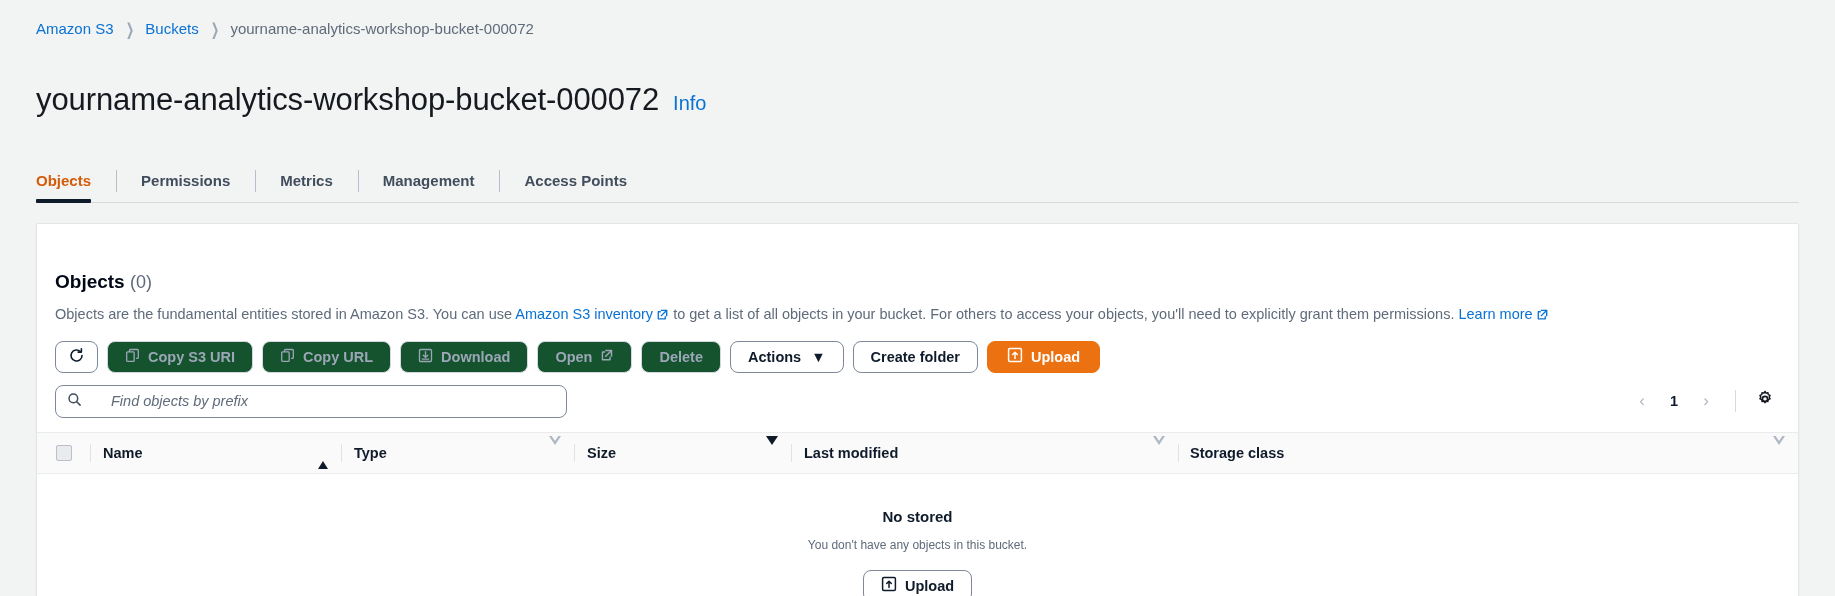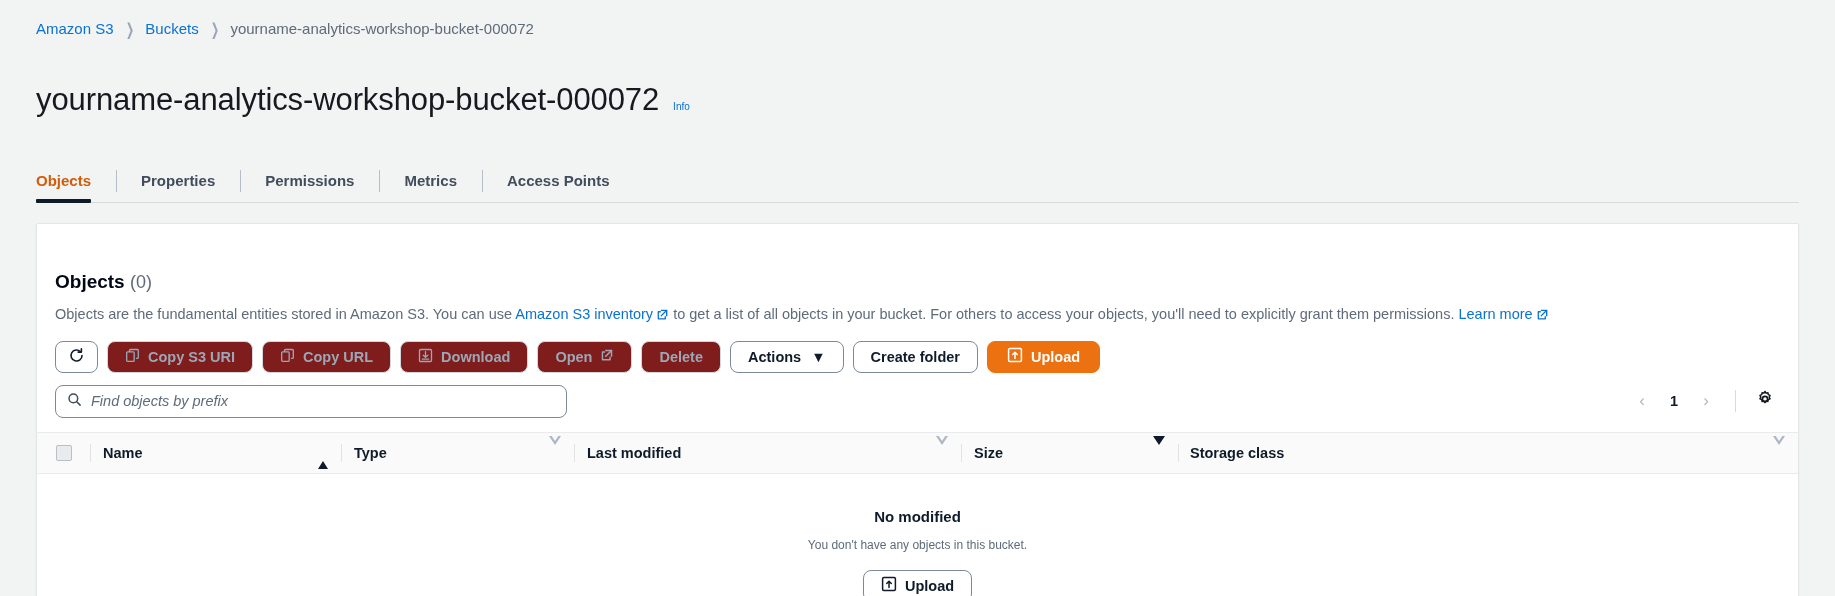--- a/index.html
+++ b/index.html
@@ -28,21 +28,21 @@
   
   .title-row {
     display: flex; align-items: baseline;
     padding: 22px 0 0 36px;
   }
   .page-title {
     font-size: 31px; line-height: 38px; font-weight: 400;
     color: #16191f; letter-spacing: -0.1px;
   }
   .info-link {
-    font-size: 10px; color: #0972d3; margin-left: 14px; cursor: pointer;
+    font-size: 20px; color: #0972d3; margin-left: 14px; cursor: pointer;
   }
 
   
   .tabs-wrap {
     margin: 26px 36px 0 36px;
     border-bottom: 1px solid #d5dbdb;
     display: flex; align-items: stretch;
   }
   .tab {
     position: relative;
@@ -97,21 +97,21 @@
     border: 1px solid #7d8998;
     border-radius: 8px;
     background: #ffffff;
     color: #0f1b2a;
     font-size: 14.5px; font-weight: bold;
     font-family: "Liberation Sans", sans-serif;
     cursor: pointer; white-space: nowrap;
   }
   .btn.icon-only { width: 43px; padding: 0; }
   .btn.disabled {
-    color: #9ba7b6; border-color: #d3d8de; cursor: default; background: #7f1d1d;
+    color: #9ba7b6; border-color: #d3d8de; cursor: default; background: #14532d;
   }
   .btn.primary {
     background: #ec7211; border-color: #ec7211; color: #ffffff;
     padding: 0 19px;
   }
   .caret { display: inline-block; margin-left: 2px; }
 
   
   .filter-row {
     display: flex; align-items: center;
@@ -122,21 +122,21 @@
     width: 512px; height: 33px;
     border: 1px solid #7d8998; border-radius: 8px;
     background: #ffffff;
     display: flex; align-items: center;
   }
   .search-box .mag { margin: 0 9px 0 11px; flex: 0 0 auto; }
   .search-input {
     flex: 1 1 auto; border: 0; outline: none; background: transparent;
     font-size: 14.5px; font-style: italic; color: #5f6b7a;
     font-family: "Liberation Sans", sans-serif;
-    padding: 0; height: 100%;
+    padding: 0; height: 100%; margin-left: 20px;
   }
   .search-input::placeholder { color: #5f6b7a; font-style: italic; opacity: 1; }
   .pager {
     margin-left: auto;
     display: flex; align-items: center; gap: 4px;
   }
   .pg-btn {
     width: 30px; height: 30px;
     display: inline-flex; align-items: center; justify-content: center;
     cursor: pointer; color: #aeb7c2; font-size: 17px;
@@ -226,23 +226,23 @@
     <span class="crumb-current">yourname-analytics-workshop-bucket-000072</span>
   </nav>
 
   <div class="title-row">
     <h1 class="page-title">yourname-analytics-workshop-bucket-000072</h1>
     <span class="info-link">Info</span>
   </div>
 
   <div class="tabs-wrap">
     <div class="tab active"><span>Objects</span></div>
-    <div class="tab"><span>Properties</span></div>
     <div class="tab"><span>Permissions</span></div>
     <div class="tab"><span>Metrics</span></div>
+    <div class="tab"><span>Management</span></div>
     <div class="tab"><span>Access Points</span></div>
   </div>
 
   <section class="card">
 
     <div class="card-head">
       <div class="card-title">
         <span>Objects</span>
         <span class="count">(0)</span>
       </div>
@@ -371,39 +371,39 @@
         <div class="th col-name">
           <span class="label">Name</span>
           <span class="sort"><span class="tri-up-filled"></span></span>
         </div>
 
         <div class="th col-type">
           <span class="label">Type</span>
           <span class="sort"><span class="tri-down-hollow"></span></span>
         </div>
 
+        <div class="th col-size">
+          <span class="label">Size</span>
+          <span class="sort"><span class="tri-down-filled"></span></span>
+        </div>
+
         <div class="th col-mod">
           <span class="label">Last modified</span>
           <span class="sort"><span class="tri-down-hollow"></span></span>
         </div>
 
-        <div class="th col-size">
-          <span class="label">Size</span>
-          <span class="sort"><span class="tri-down-filled"></span></span>
-        </div>
-
         <div class="th col-store">
           <span class="label">Storage class</span>
           <span class="sort"><span class="tri-down-hollow"></span></span>
         </div>
 
       </div>
 
       <div class="empty">
-        <div class="empty-title">No modified</div>
+        <div class="empty-title">No stored</div>
         <div class="empty-sub">You don't have any objects in this bucket.</div>
         <button class="btn">
           <span>
             <svg width="16" height="16" viewBox="0 0 16 16" fill="none">
               <rect x="1.6" y="1.6" width="12.8" height="12.8" rx="1.2" stroke="#0f1b2a" stroke-width="1.5"></rect>
               <path d="M8 11.6V5.2m0 0L5.7 7.5M8 5.2l2.3 2.3" stroke="#0f1b2a" stroke-width="1.5" stroke-linecap="round" stroke-linejoin="round"></path>
             </svg>
           </span>
           <span>Upload</span>
         </button>

